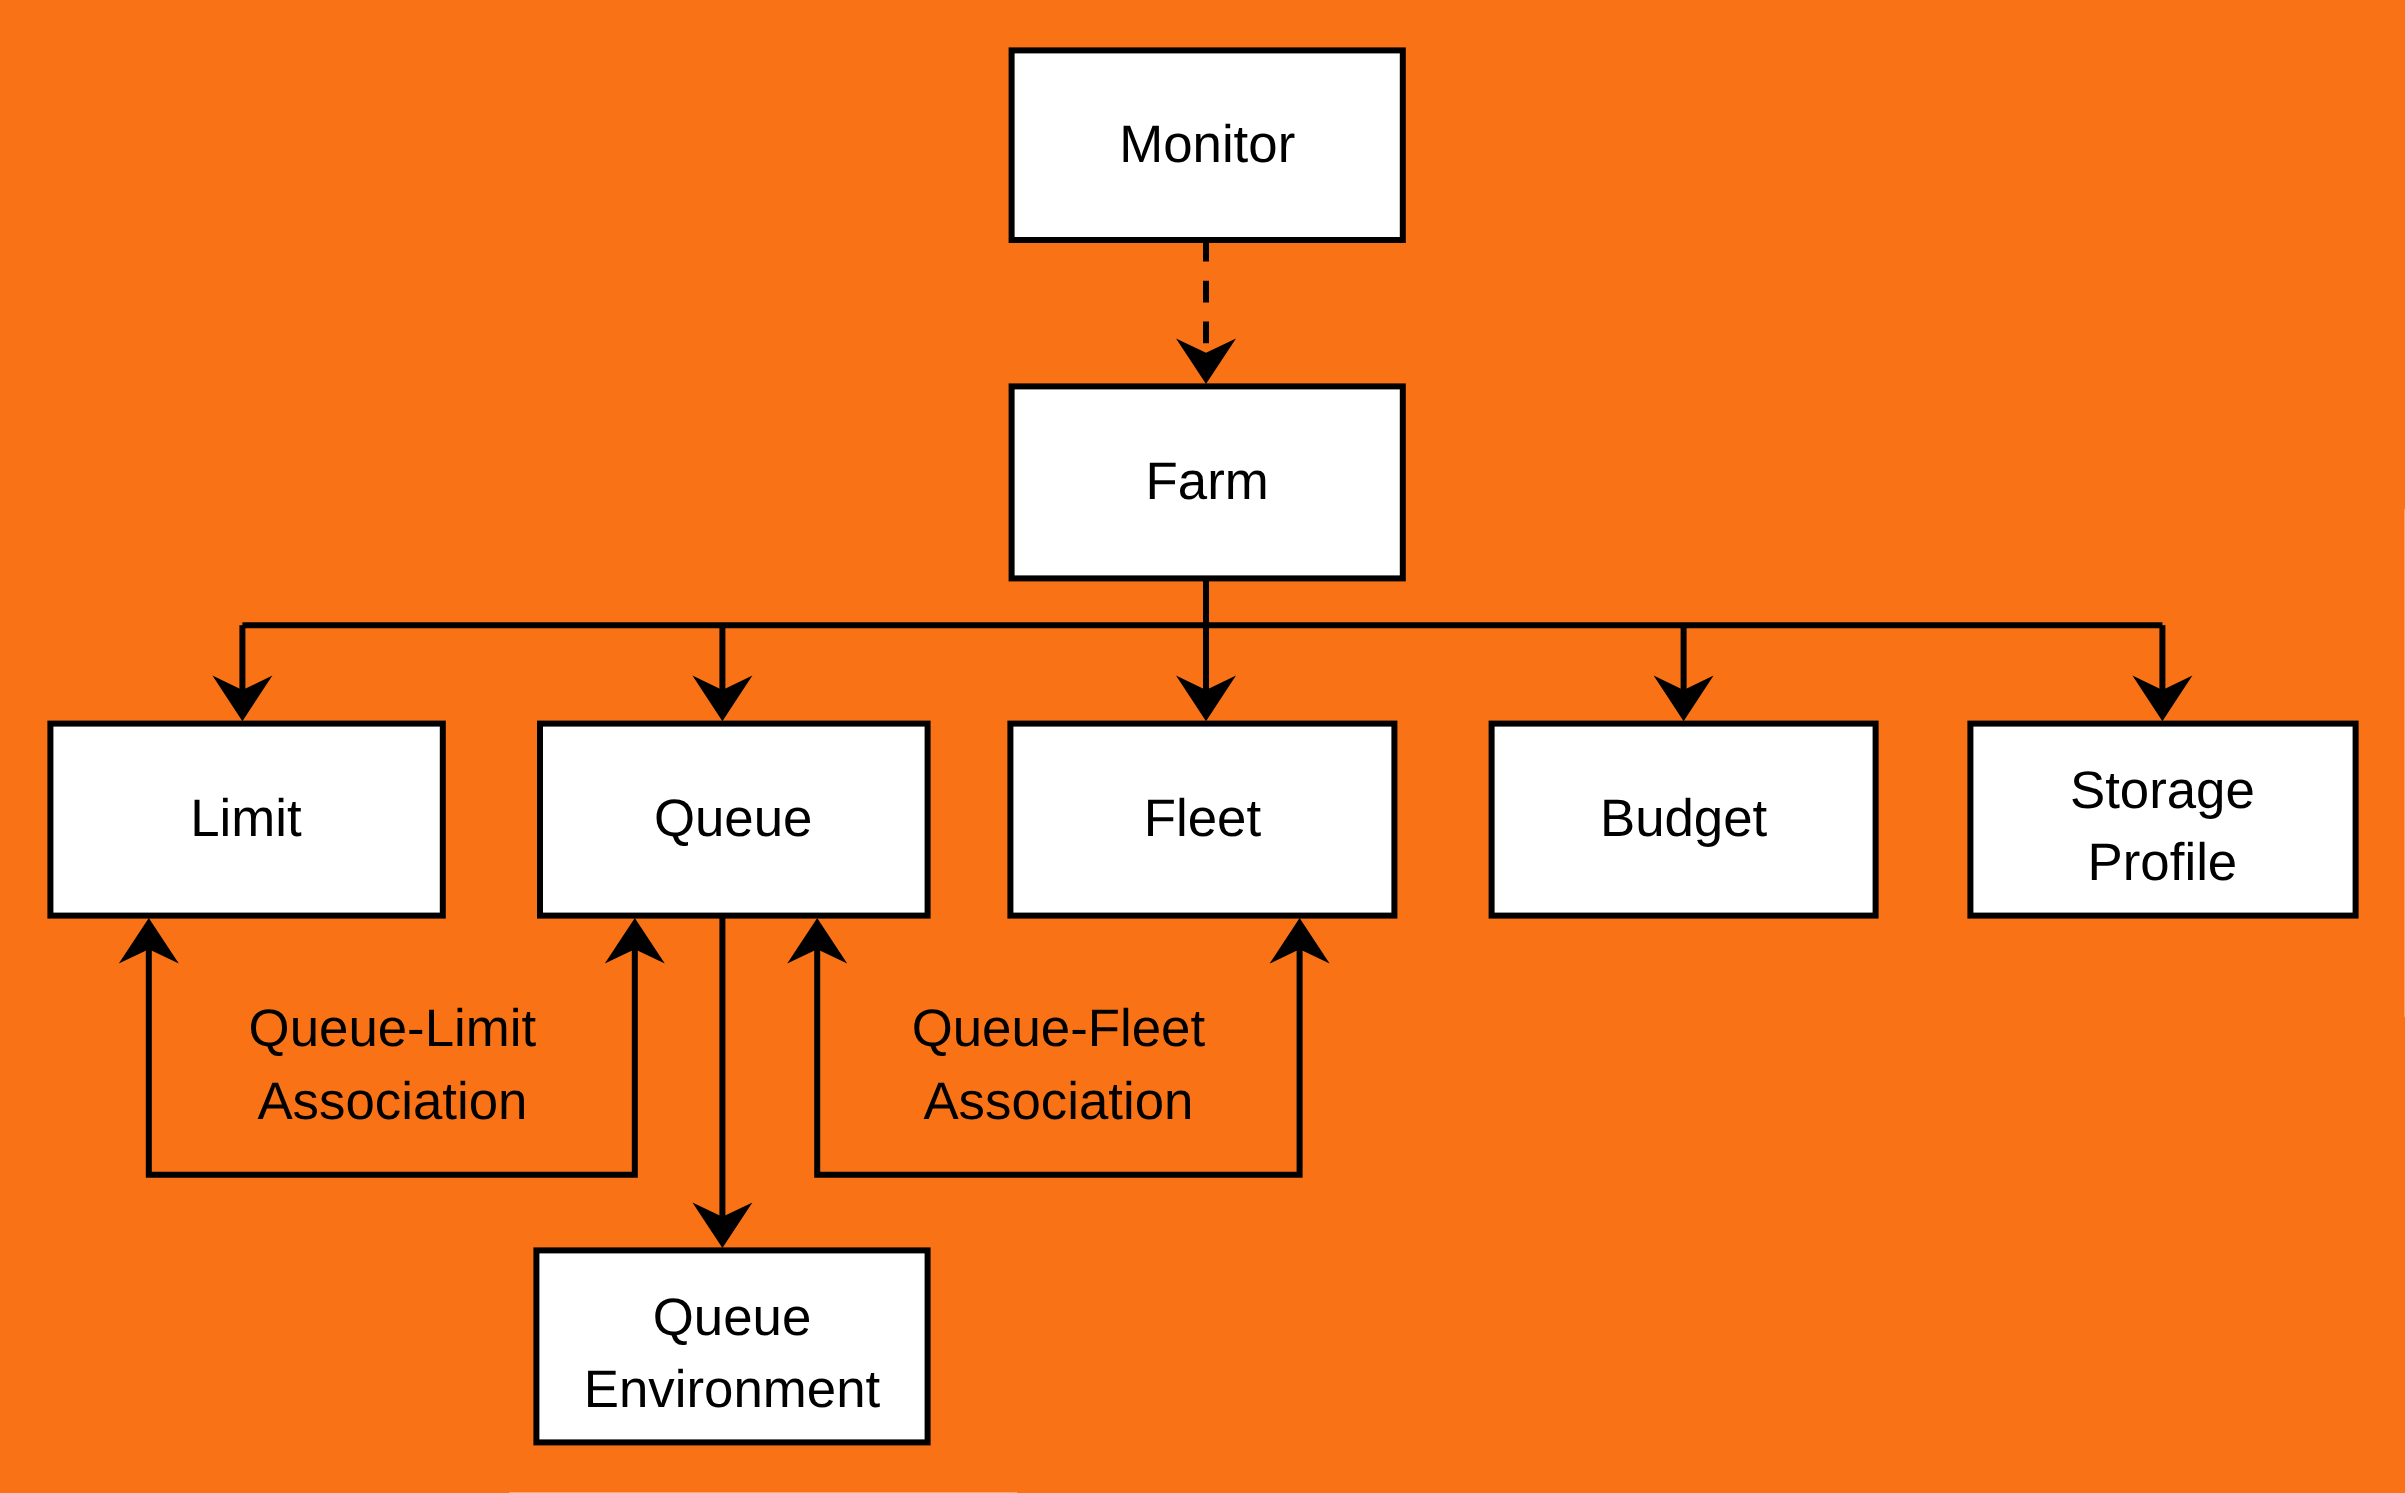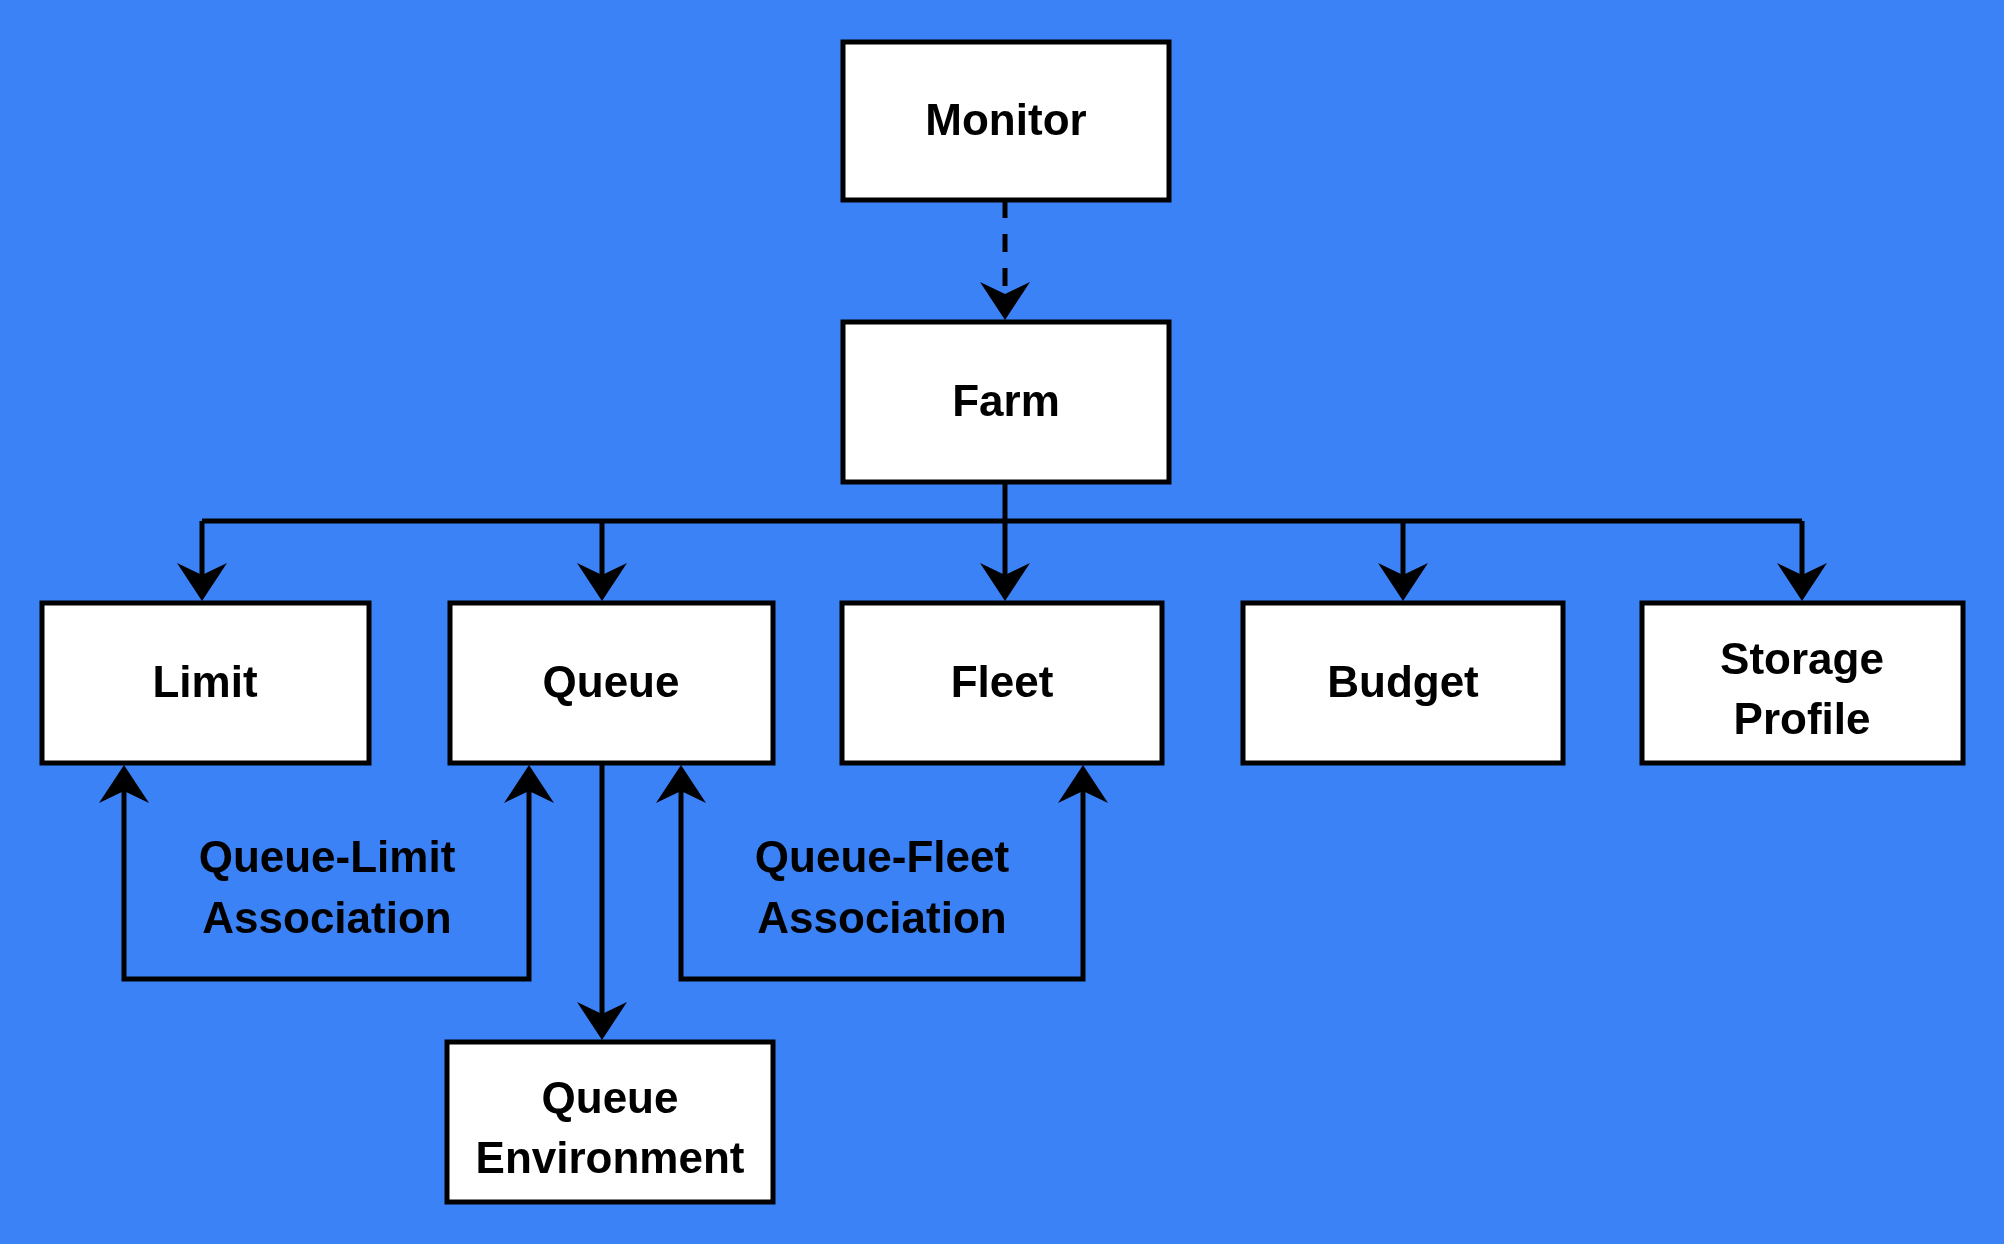--- a/index.html
+++ b/index.html
@@ -4,23 +4,22 @@
 <style>
   html, body {
     margin: 0;
     padding: 0;
     background: #ffffff;
   }
   #page {
     position: relative;
     width: 2004px;
     height: 1244px;
-    background: #3b82f6;
+    background: #f97316;
     font-family: "Liberation Sans", sans-serif;
-    font-weight: bold;
   }
   svg.diagram {
     position: absolute;
     left: 0;
     top: 0;
     width: 2004px;
     height: 1244px;
     display: block;
   }
   .node-rect {

